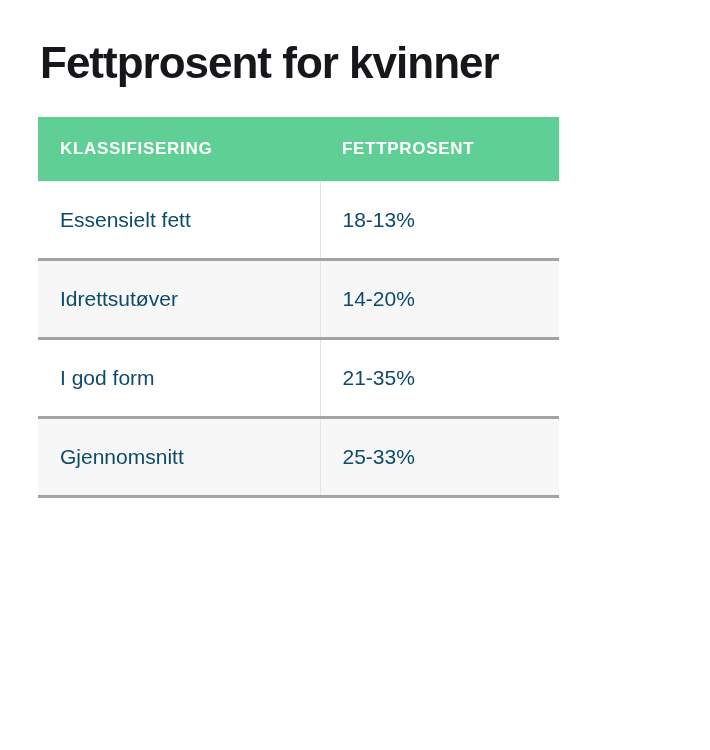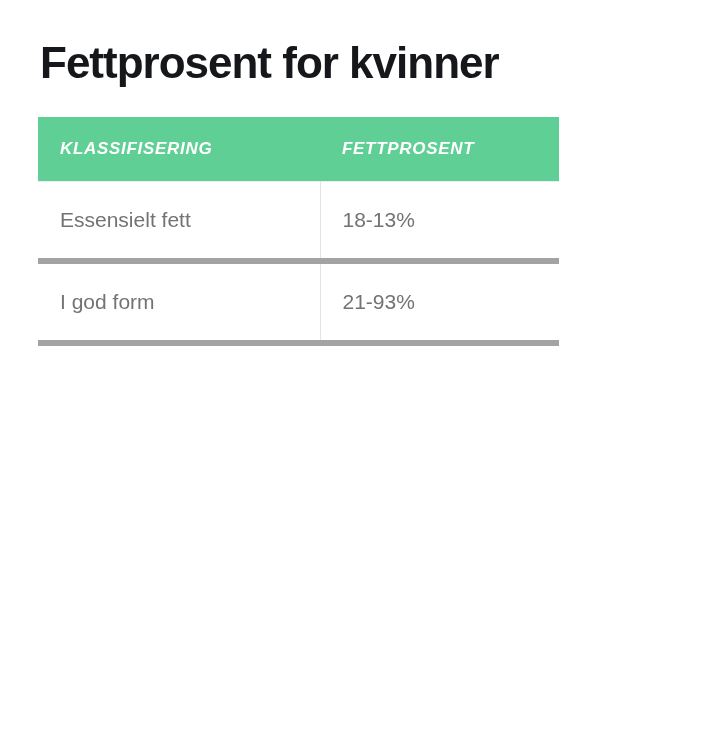--- a/index.html
+++ b/index.html
@@ -45,37 +45,36 @@
   table.fat-table th {
     background: #5fcf96;
     color: #ffffff;
     text-align: left;
     font-size: 17px;
     font-weight: 700;
     letter-spacing: 0.7px;
     padding: 22px 0 22px 22px;
     vertical-align: middle;
     border: none;
-    font-style: italic;
   }
 
   table.fat-table th.col-klass {
     width: 260px;
   }
 
   table.fat-table th.col-verdi {
     width: 217px;
   }
 
   table.fat-table td {
     font-size: 21px;
-    color: #737373;
+    color: #0c4a6e;
     padding: 26px 0 26px 22px;
     vertical-align: middle;
-    border-bottom: 6px solid #a3a3a3;
+    border-bottom: 3px solid #a3a3a3;
     background: #ffffff;
   }
 
   table.fat-table tr.row-alt td {
     background: #f7f7f7;
   }
 
   table.fat-table td.cell-klass {
     border-right: 1px solid #e4e4e4;
   }
@@ -97,21 +96,29 @@
         <tr>
           <th class="col-klass">KLASSIFISERING</th>
           <th class="col-verdi">FETTPROSENT</th>
         </tr>
       </thead>
       <tbody>
         <tr>
           <td class="cell-klass">Essensielt fett</td>
           <td class="cell-verdi">18-13%</td>
         </tr>
+        <tr class="row-alt">
+          <td class="cell-klass">Idrettsutøver</td>
+          <td class="cell-verdi">14-20%</td>
+        </tr>
         <tr>
           <td class="cell-klass">I god form</td>
-          <td class="cell-verdi">21-93%</td>
+          <td class="cell-verdi">21-35%</td>
+        </tr>
+        <tr class="row-alt">
+          <td class="cell-klass">Gjennomsnitt</td>
+          <td class="cell-verdi">25-33%</td>
         </tr>
       </tbody>
     </table>
   </div>
 
 </div>
 
 </body></html>

